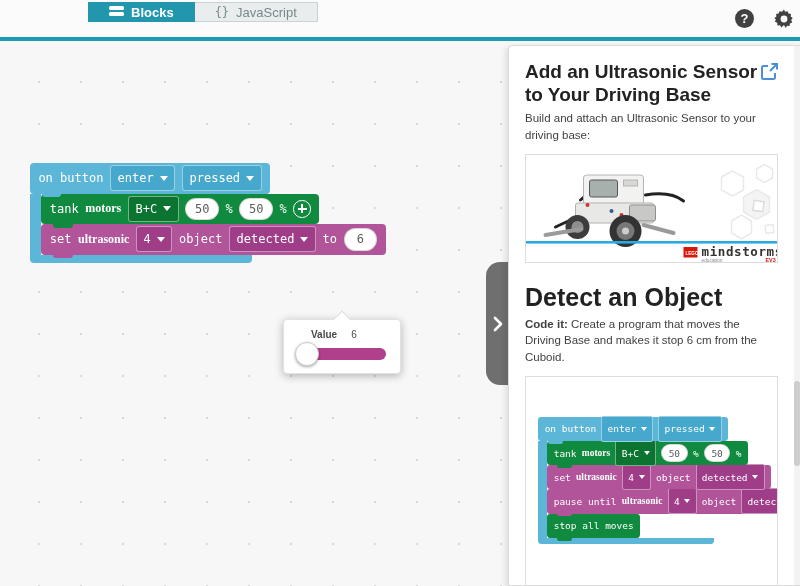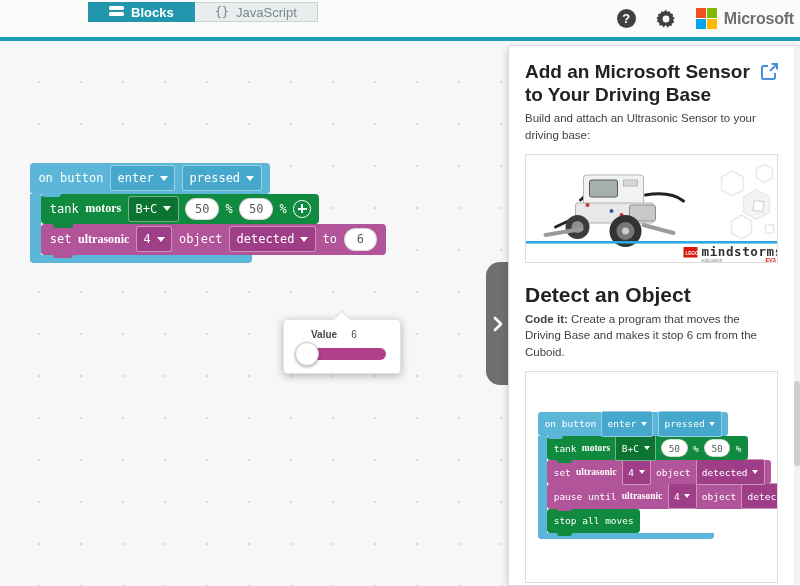--- a/index.html
+++ b/index.html
@@ -65,21 +65,21 @@
   .collapse-tab { position:absolute; left:486px; top:262px; width:24px; height:123px; background:#6f6f6f; border-radius:14px 0 0 14px; z-index:5; display:flex; align-items:center; justify-content:center; cursor:pointer; }
 
   
   .sidebar { position:absolute; left:508px; top:45px; right:0; bottom:0; background:#fff; border:1px solid #dcdcdc; border-right:none; border-radius:5px 0 0 0; box-shadow:-2px 2px 6px rgba(0,0,0,.12); z-index:6; padding:14px 22px 0 16px; overflow:hidden; }
   .sb-title-row { display:flex; align-items:flex-start; }
   .sb-title { font-size:19px; font-weight:bold; color:#222; line-height:1.22; width:238px; }
   .ext-link { margin-left:auto; margin-top:3px; cursor:pointer; flex-shrink:0; }
   .sb-p { font-size:11.5px; color:#3f3f3f; line-height:1.45; margin-top:4px; }
   .sb-fig { margin-top:10px; border:1px solid #ddd; background:#fff; }
   .fig-robot { height:109px; overflow:hidden; }
-  .sb-h2 { font-size:21px; font-weight:bold; color:#222; margin-top:20px; }
+  .sb-h2 { font-size:25px; font-weight:bold; color:#222; margin-top:20px; }
   .sb-fig2 { margin-top:10px; border:1px solid #ddd; background:#fff; height:212px; position:relative; overflow:hidden; }
   .mini-program { left:12px; top:40px; font-size:9.5px; }
   .sb-scrollbar { position:absolute; right:0; top:0; bottom:0; width:6px; background:#f3f3f3; }
   .sb-thumb { position:absolute; right:0; top:335px; width:6px; height:85px; background:#cdcdcd; border-radius:3px; cursor:pointer; }
 </style>
 </head>
 <body>
 
 <div id="app">
 
@@ -104,29 +104,20 @@
 
   <div class="header-right" style="z-index:11;">
     <div class="help-ico">
         <span>?</span>
       </div>
     <div class="gear-ico">
       <svg width="20" height="20" viewBox="0 0 20 20">
         <path fill="#414141" d="M10 0l1.2 2.6 2.8-.7 1 2.7 2.8.4-.4 2.8 2.3 1.7-1.7 2.3 1.1 2.6-2.6 1.1-.2 2.9-2.9-.2-1.5 2.4L10 17.2 7.1 20l-1.5-2.4-2.9.2-.2-2.9-2.6-1.1 1.1-2.6L-.7 9.5l2.3-1.7-.4-2.8 2.8-.4 1-2.7 2.8.7z" transform="scale(0.9) translate(1.1,0.5)"></path>
         <circle cx="10" cy="10" r="3.4" fill="#fbfbfb"></circle>
       </svg>
-    </div>
-    <div class="mslogo">
-      <span class="msgrid">
-        <span class="ms1"></span>
-          <span class="ms2"></span>
-          <span class="ms3"></span>
-          <span class="ms4"></span>
-      </span>
-      <span class="mstext">Microsoft</span>
     </div>
   </div>
 
   <div class="canvas">
 
     <div class="blkstack main-program">
       <div class="brow c-blue z6">
         <span class="blbl">on button</span>
         <span class="dd dd-blue">
             <span>enter</span>
@@ -192,21 +183,21 @@
   </div>
 
   <div class="collapse-tab">
     <svg width="10" height="16" viewBox="0 0 10 16">
         <path d="M2 2 L8 8 L2 14" fill="none" stroke="#fff" stroke-width="2.6" stroke-linecap="round" stroke-linejoin="round"></path>
       </svg>
   </div>
 
   <div class="sidebar">
     <div class="sb-title-row">
-      <div class="sb-title">Add an Microsoft Sensor to Your Driving Base</div>
+      <div class="sb-title">Add an Ultrasonic Sensor to Your Driving Base</div>
       <span class="ext-link">
         <svg width="17" height="17" viewBox="0 0 17 17">
             <path d="M7 3 H2.5 A1.5 1.5 0 0 0 1 4.5 V14.5 A1.5 1.5 0 0 0 2.5 16 H12.5 A1.5 1.5 0 0 0 14 14.5 V10" fill="none" stroke="#4a90d9" stroke-width="2"></path>
             <path d="M9 8 L15.5 1.5 M10.5 1 H16 V6.5" fill="none" stroke="#4a90d9" stroke-width="2"></path>
           </svg>
       </span>
     </div>
     <div class="sb-p">Build and attach an Ultrasonic Sensor to your driving base:</div>
 
     <div class="sb-fig fig-robot">

